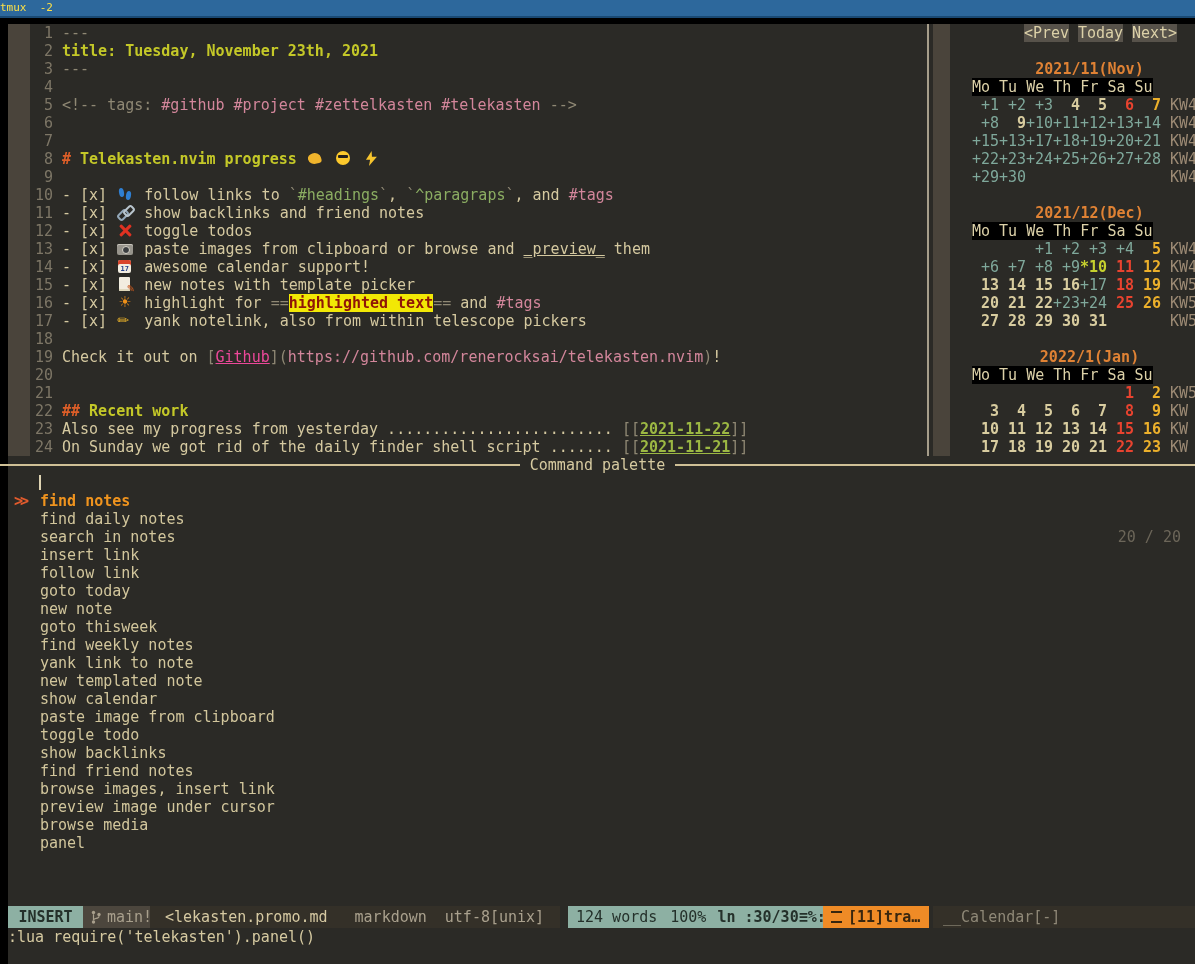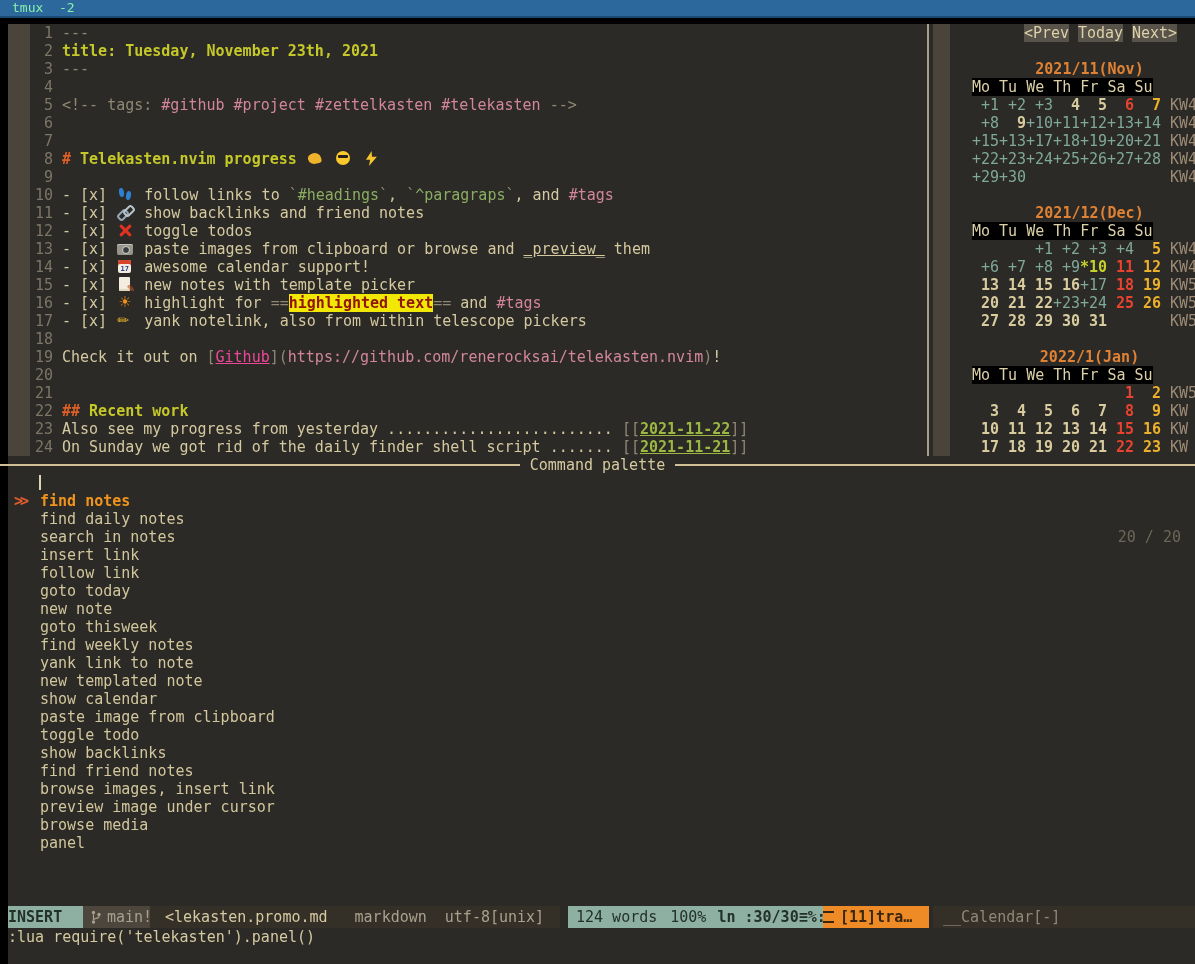--- a/index.html
+++ b/index.html
@@ -4,21 +4,21 @@
 <style>
   html,body{margin:0;padding:0}
   body{
     width:1195px;height:964px;background:#000;position:relative;overflow:hidden;
     font-family:"DejaVu Sans Mono","DejaVu Sans",monospace;font-size:15px;line-height:18px;
     color:#d5c9a0;
   }
   
   .tmux-bar{position:absolute;left:0;top:0;width:100%;height:16px;background:#2d689c;
     border-bottom:2px solid #1a4a74;box-sizing:content-box}
-  .tmux-title{position:absolute;left:12px;top:0;font-size:13px;line-height:16px;color:#86efac;white-space:pre}
+  .tmux-title{position:absolute;left:0;top:0;font-size:11px;line-height:16px;color:#fde047;white-space:pre}
   
   .screen{position:absolute;left:8px;top:24px;right:0;bottom:0;background:#2b2a26}
   
   .main-row{height:432px;display:flex}
   .buffer-pane{width:919px;display:flex;position:relative}
   .gutter-strip{width:22px;background:#4a443b}
   .buf-lines{flex:1;overflow:hidden}
   .buf-row{height:18px;white-space:pre}
   .lnum{display:inline-block;width:20px;margin-left:3px;margin-right:9px;text-align:right;color:#7d7666}
   .vsep{width:2px;background:#a69d8a}
@@ -82,32 +82,32 @@
   .prompt-row{height:18px;position:relative;white-space:pre}
   .prompt-arrow{position:absolute;left:6px;color:#e25b2d;font-weight:bold}
   .prompt-cursor{position:absolute;left:31px;top:1px;width:2px;height:15px;background:#ded3b2}
   .prompt-counter{position:absolute;right:14px;color:#6c6659;white-space:pre}
   .pal-row{height:18px;padding-left:12px;white-space:pre}
   .pal-marker{display:inline-block;width:9px;margin-right:11px;color:#e25b2d;font-weight:bold}
   .pal-label{color:#d2c69c}
   .pal-sel .pal-label{color:#f0941e;font-weight:bold}
   
   .statusline{height:22px;display:flex;line-height:22px;white-space:pre}
-  .sl-mode{width:75px;background:#8db0a3;color:#24302a;font-weight:bold}
+  .sl-mode{width:75px;text-align:center;background:#8db0a3;color:#24302a;font-weight:bold}
   .sl-branch{width:67px;background:#4c463d;color:#a89f8c;padding-left:8px;box-sizing:border-box;display:flex;align-items:center;gap:6px}
   .sl-fileseg{width:410px;background:#343028;display:flex}
   .sl-fname{margin-left:15px;color:#d6c9a2}
   .sl-ft{margin-left:27px;color:#a9a08d}
   .sl-enc{margin-left:18px;color:#a9a08d}
   .sl-gap{width:8px;background:#2b2a26}
   .sl-gap2{width:4px;background:#2b2a26}
   .sl-stats{width:255px;background:#8db0a3;color:#24302a;padding-left:8px;box-sizing:border-box}
   .sl-pct{margin-left:13px}
   .sl-pos{margin-left:11px;font-weight:bold}
-  .sl-tabs{width:106px;background:#ef8b26;color:#38260f;font-weight:bold;box-sizing:border-box;display:flex;align-items:center;gap:6px}
+  .sl-tabs{width:106px;background:#ef8b26;color:#38260f;font-weight:bold;padding-left:8px;box-sizing:border-box;display:flex;align-items:center;gap:6px}
   .tabs-icon{display:inline-block;width:11px;height:8px;border-top:2px solid #38260f;border-bottom:2px solid #38260f}
   .sl-cal{flex:1;background:#343028;color:#8f8877;padding-left:10px}
   
   .cmdline{height:18px;color:#d5c9a0;white-space:pre}
   .modeline{height:18px;position:relative;white-space:pre}
   .branch-svg{flex:none}
 </style>
 </head>
 <body>
 

